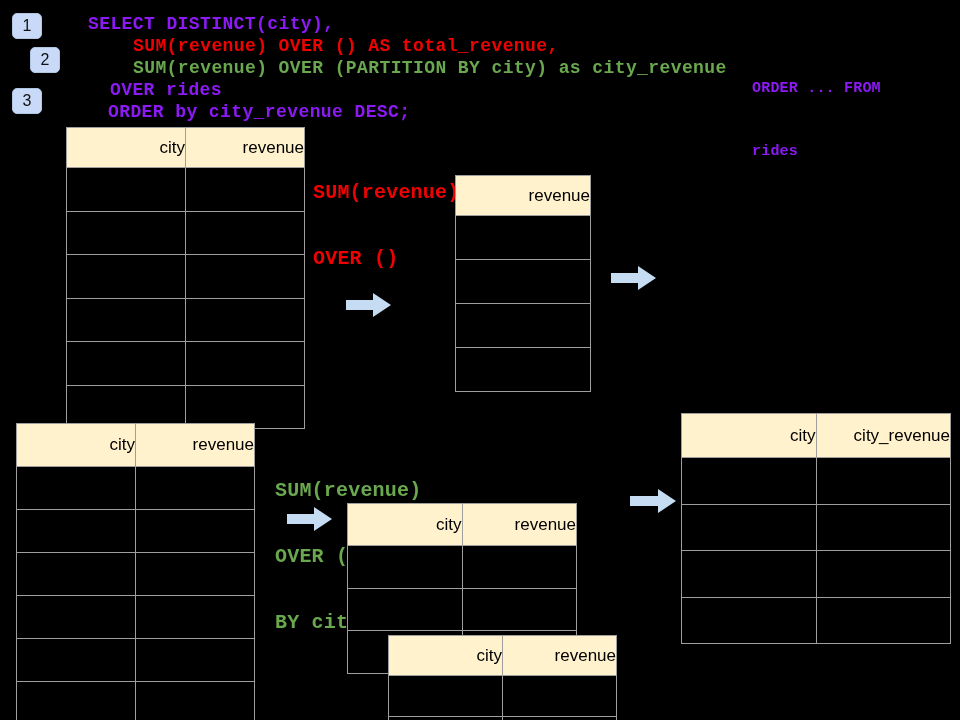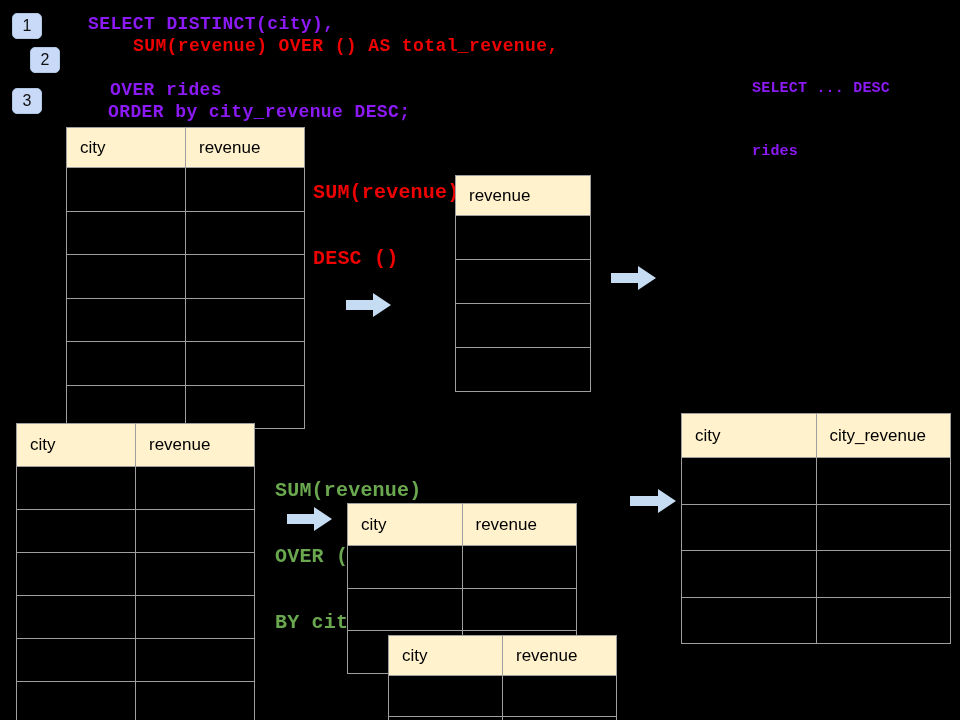--- a/index.html
+++ b/index.html
@@ -24,21 +24,21 @@
     position:absolute;width:28px;height:24px;border-radius:5px;
     background:var(--badgeFill,#C9DAF8);border:1px solid #AFC6E3;
     display:flex;align-items:center;justify-content:center;
     color:#111;font-size:16px;font-family:"Liberation Sans",sans-serif;
   }
   
   .tblwrap{position:absolute;}
   .tblwrap table{border-collapse:collapse;width:100%;table-layout:fixed;}
   .tblwrap th{
     background:var(--headerFill,#FFF2CC);color:#000;font-weight:normal;
-    font-size:17px;text-align:left;padding:0 0 0 13px;
+    font-size:17px;text-align:right;padding:0 0 0 13px;
     border:1px solid var(--gridline,#9E9E9E);
   }
   .tblwrap td{
     background:#000;border:1px solid var(--gridline,#9E9E9E);
   }
   #t1 th{height:39px} #t1 td{height:40.5px}
   #t2 th{height:39px} #t2 td{height:41px}
   #t3 th{height:42px} #t3 td{height:40px}
   #t4 th{height:41px} #t4 td{height:39.5px}
   #t5 th{height:39px} #t5 td{height:38px}
@@ -49,31 +49,32 @@
 <body>
 
 <div id="stage" style="--bg: #000000; --purple: #8C1AF5; --red: #EE0202; --green: #6AA84F; --headerFill: #FFF2CC; --gridline: #9E9E9E; --badgeFill: #C9DAF8;">
 
   <div class="badge" style="left:12px;top:13px">1</div>
   <div class="badge" style="left:30px;top:47px">2</div>
   <div class="badge" style="left:12px;top:88px">3</div>
 
   <div class="code red" style="left:133px;top:35px">SUM(revenue) OVER () AS total_revenue,</div>
   <div class="code purple" style="left:88px;top:13px">SELECT DISTINCT(city),</div>
+  <div class="code green" style="left:133px;top:57px">SUM(revenue) OVER (PARTITION BY city) as city_revenue</div>
   <div class="code purple" style="left:110px;top:79px">OVER rides</div>
   <div class="code purple" style="left:108px;top:101px">ORDER by city_revenue DESC;</div>
 
   <div class="code small purple" style="left:752px;top:36px">
-    <div>SELECT ... DESC</div>
+    <div>ORDER ... FROM</div>
     <div>rides</div>
   </div>
 
   <div class="code side red" style="left:313px;top:138px">
     <div>SUM(revenue)</div>
-    <div>DESC ()</div>
+    <div>OVER ()</div>
   </div>
 
   <div class="code side green" style="left:275px;top:436px">
     <div>SUM(revenue)</div>
     <div>OVER (PARTITION</div>
     <div>BY city)</div>
   </div>
 
   <div class="tblwrap" id="t1" style="left:66px;top:127px;width:239px">
       <table>

